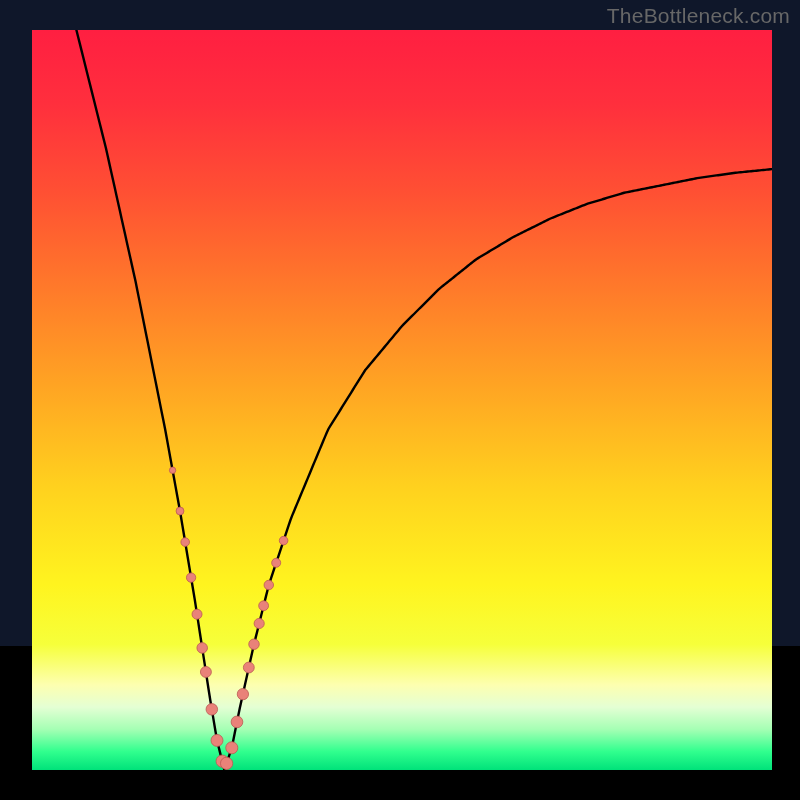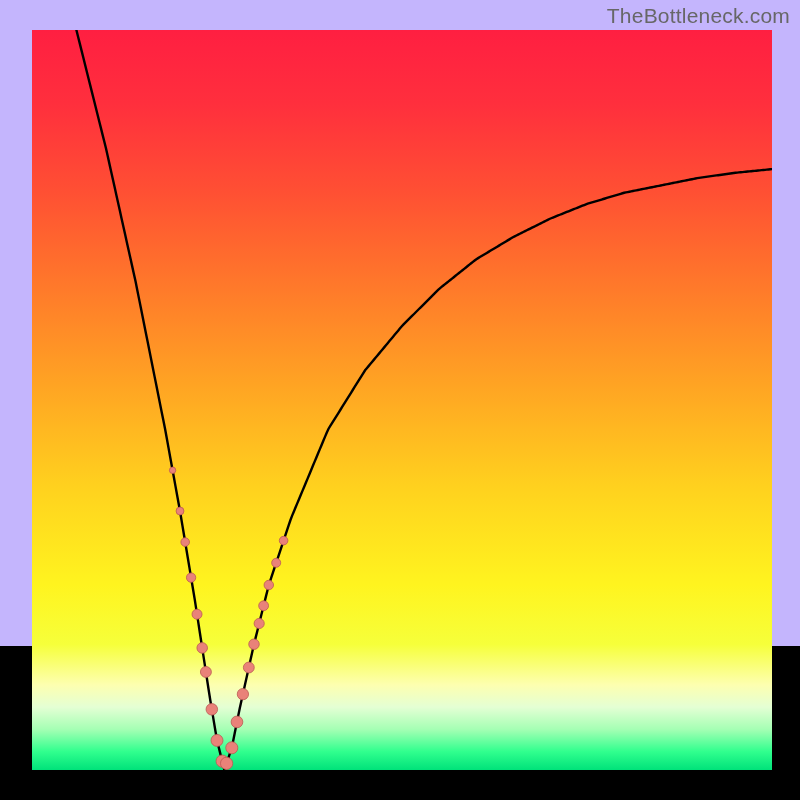--- a/index.html
+++ b/index.html
@@ -8,21 +8,21 @@
     width: 800px;
     height: 800px;
     background: #000;
     overflow: hidden;
     font-family: Arial, Helvetica, sans-serif;
   }
   .stage {
     position: relative;
     width: 800px;
     height: 646px;
-    background: #c4b5fd;
+    background: #0f172a;
     text-align: center;
   }
   .watermark {
     position: absolute;
     top: 4px;
     right: 10px;
     color: #676767;
     font-size: 21px;
     font-weight: 500;
     letter-spacing: 0.2px;

